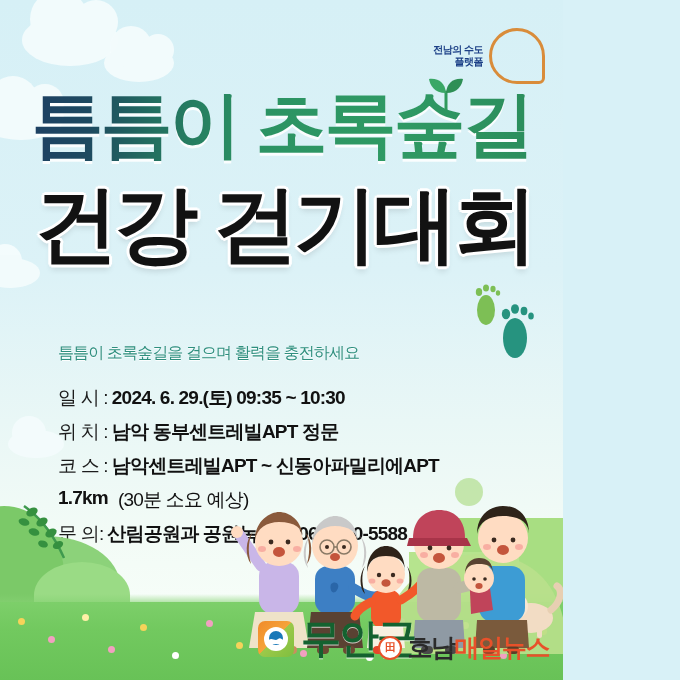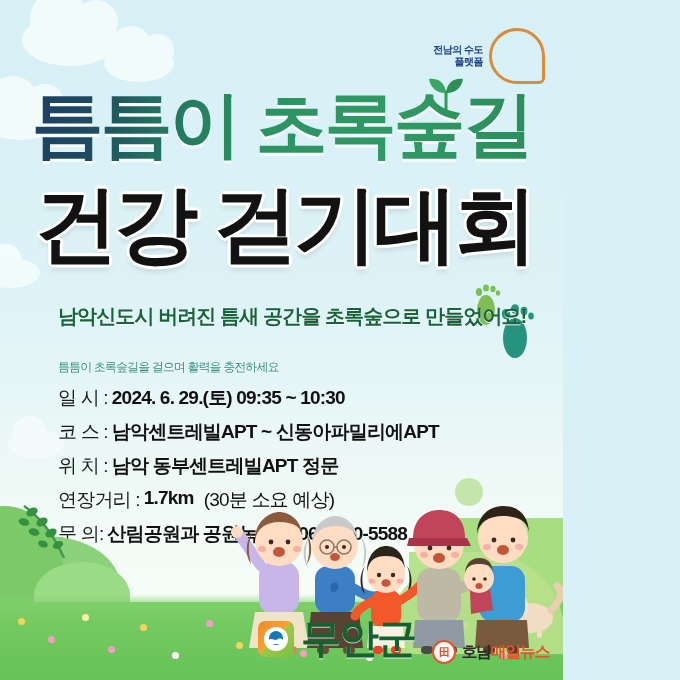--- a/index.html
+++ b/index.html
@@ -132,22 +132,22 @@
   .feet { position:absolute; right:14px; top:274px; width:80px; height:92px; }
 
   
   .sub1 {
     position:absolute; left:58px; top:303px;
     font-size:20px; font-weight:bold; letter-spacing:-.9px;
     color:#17633a;
     text-shadow:0 1px 0 rgba(255,255,255,.85);
   }
   .sub2 {
-    position:absolute; left:58px; top:359px;
-    font-size:12px; font-weight:normal; letter-spacing:-.9px;
+    position:absolute; left:58px; top:343px;
+    font-size:16px; font-weight:normal; letter-spacing:-.9px;
     color:#2f8f7e;
     text-shadow:0 1px 0 rgba(255,255,255,.85);
   }
 
   
   .info { position:absolute; left:58px; top:385px; width:520px; }
   .info-row {
     display:flex; align-items:flex-start;
     font-size:19px; letter-spacing:-.8px;
     color:#1c1c1c; margin-bottom:8px;
@@ -211,21 +211,21 @@
     position:absolute; right:14px; bottom:16px;
     display:flex; align-items:center; gap:5px;
   }
   .news-mark {
     width:24px; height:24px; border-radius:50%;
     border:2.5px solid #e8512a;
     display:flex; align-items:center; justify-content:center;
     background:#fff;
     color:#e8512a; font-size:11px; font-weight:bold;
   }
-  .news-name { font-size:16px; font-weight:bold; letter-spacing:-1.4px; }
+  .news-name { font-size:25px; font-weight:bold; letter-spacing:-1.4px; }
   .news-name .ho { color:#2b2b2b; }
   .news-name .mae { color:#e8512a; }
 </style>
 </head>
 <body>
 
 <div id="poster">
 
   <div class="cloud c1"></div>
   <div class="cloud c2"></div>
@@ -270,38 +270,36 @@
     </g>
     <g fill="#26937f">
       <ellipse cx="46" cy="64" rx="12" ry="20"></ellipse>
       <ellipse cx="37" cy="40" rx="4.2" ry="5.2"></ellipse>
       <ellipse cx="46" cy="35" rx="4" ry="4.8"></ellipse>
       <ellipse cx="55" cy="37" rx="3.4" ry="4.2"></ellipse>
       <ellipse cx="62" cy="42" rx="2.8" ry="3.6"></ellipse>
     </g>
   </svg>
 
-  <div class="sub1">남악신도시 버려진 틈새 공간을 초록숲으로 만들었어요!</div>
   <div class="sub2">틈틈이 초록숲길을 걸으며 활력을 충전하세요</div>
 
   <div class="info">
     <div class="info-row">
       <span class="info-label">일 시 :</span>
       <span class="info-value">2024. 6. 29.(토) 09:35 ~ 10:30</span>
     </div>
     <div class="info-row">
+      <span class="info-label">위 치 :</span>
+      <span class="info-value">남악 동부센트레빌APT 정문</span>
+    </div>
+    <div class="info-row">
       <span class="info-label">코 스 :</span>
       <span class="info-value">남악센트레빌APT ~ 신동아파밀리에APT</span>
     </div>
     <div class="info-row">
-      <span class="info-label">위 치 :</span>
-      <span class="info-value">남악 동부센트레빌APT 정문</span>
-    </div>
-    <div class="info-row">
-      <span class="info-label">연장거리 :</span>
       <span class="info-value">1.7km</span>
       <span class="info-value normal" style="margin-left:10px">(30분 소요 예상)</span>
     </div>
     <div class="info-row">
       <span class="info-label">문 의:</span>
       <span class="info-value">산림공원과 공원녹지팀 061)450-5588</span>
     </div>
   </div>
 
   <div class="bushD" style="position:absolute"></div>

